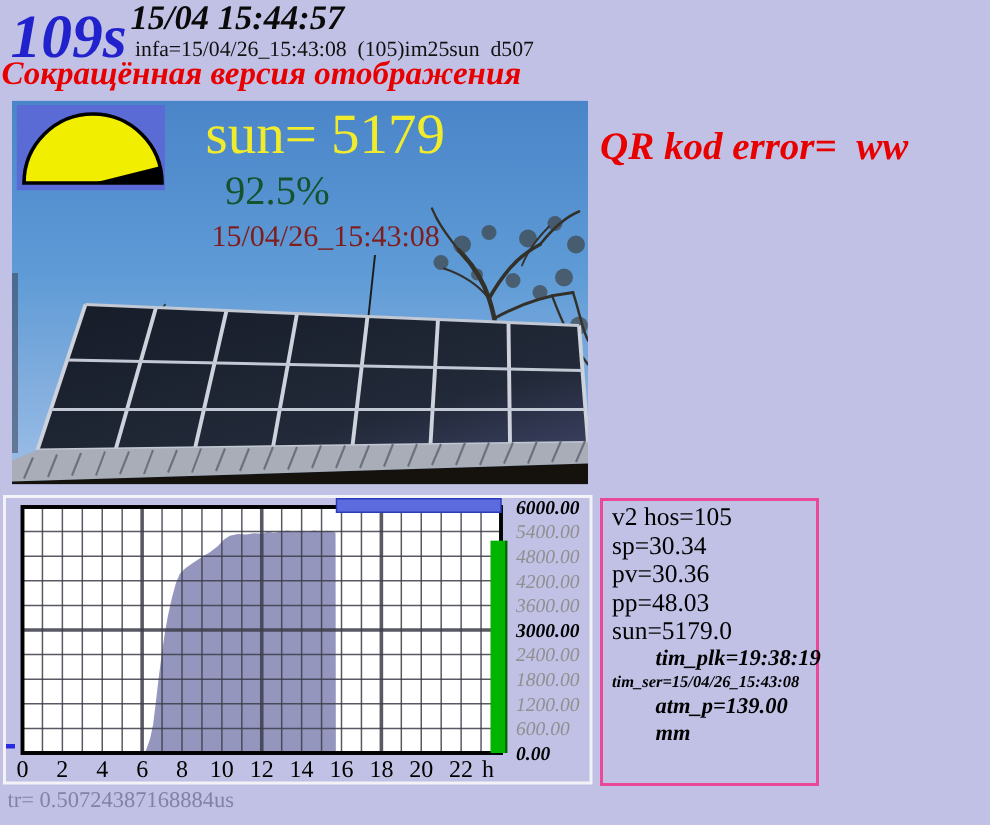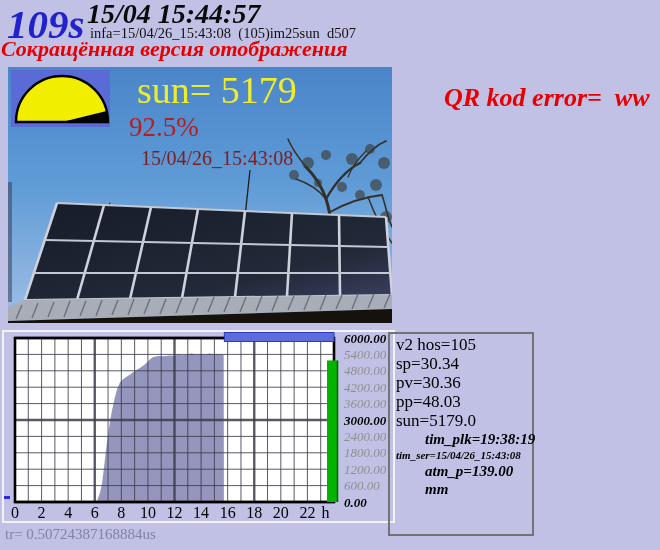--- a/index.html
+++ b/index.html
@@ -4,44 +4,44 @@
 <style>
   html,body{margin:0;padding:0;}
   body{
     width:660px;height:550px;position:relative;overflow:hidden;
     background:#c1c1e6;
     font-family:"Liberation Serif", serif;
   }
   
   .hdr-id{position:absolute;left:7px;top:4px;font-size:41px;line-height:1;
     font-weight:bold;font-style:italic;color:#2222cc;}
-  .hdr-dt{position:absolute;left:87px;top:0px;font-size:28px;line-height:1;
+  .hdr-dt{position:absolute;left:87px;top:0px;font-size:23px;line-height:1;
     font-weight:bold;font-style:italic;color:#0a0a0a;}
   .hdr-infa{position:absolute;left:90px;top:25px;font-size:14.5px;color:#111;white-space:pre;}
   .hdr-sub{position:absolute;left:1px;top:36px;font-size:22px;line-height:1.15;
     font-weight:bold;font-style:italic;color:#e80000;}
   .qr-err{position:absolute;left:400px;top:84px;font-size:26px;line-height:1.1;
-    font-weight:bold;font-style:italic;color:#e80000;white-space:pre;margin-left:44px;}
+    font-weight:bold;font-style:italic;color:#e80000;white-space:pre;}
   
   .photo{position:absolute;left:8px;top:67px;width:428px;height:256px;overflow:hidden;}
   .photo svg{display:block;}
   .ov-sun{position:absolute;left:129px;top:4px;font-size:38px;color:#f0ec2c;line-height:1;}
-  .ov-pct{position:absolute;left:121px;top:47px;font-size:27px;color:#b91c1c;line-height:1;}
+  .ov-pct{position:absolute;left:142px;top:47px;font-size:27px;color:#14532d;line-height:1;}
   .ov-ts{position:absolute;left:133px;top:81px;font-size:20px;color:#7f1d1d;line-height:1;}
   .sun-icon{position:absolute;left:3px;top:3px;}
   
   .chart-box{position:absolute;left:2px;top:330px;width:389px;height:189px;
     border:2px solid #f2f2f7;}
   .chart-box svg{display:block;}
   .yl{font:italic 13px "Liberation Serif",serif;fill:#8f8f8f;}
   .yl.major{font-weight:bold;fill:#000;}
   .xl{font:16px "Liberation Serif",serif;fill:#000;}
   
-  .status{position:absolute;left:388px;top:332px;width:136px;height:183px;
-    border:2px solid #737373;padding:1px 0 16px 6px;color:#000;}
+  .status{position:absolute;left:400px;top:332px;width:136px;height:183px;
+    border:2px solid #ec4899;padding:1px 0 4px 6px;color:#000;}
   .ln-n{font-size:17px;line-height:19px;}
   .ln-b{font-size:17px;line-height:19px;font-weight:bold;font-style:italic;color:#1212dd;}
   .ln-bi{font-size:15px;line-height:18px;font-weight:bold;font-style:italic;margin-left:29px;}
   .ln-bis{font-size:11px;line-height:14px;font-weight:bold;font-style:italic;}
   
   .footer-tr{position:absolute;left:5px;top:526px;font-size:15px;color:#8282a8;}
 </style>
 </head>
 <body>
 

